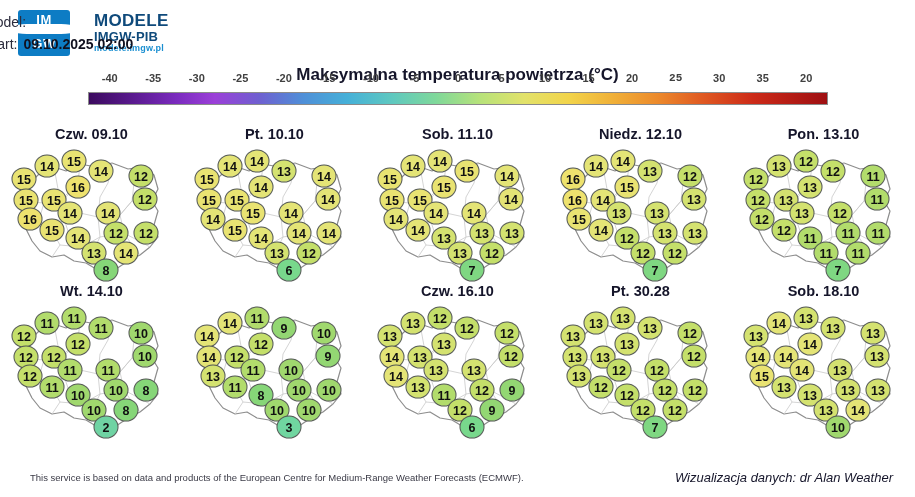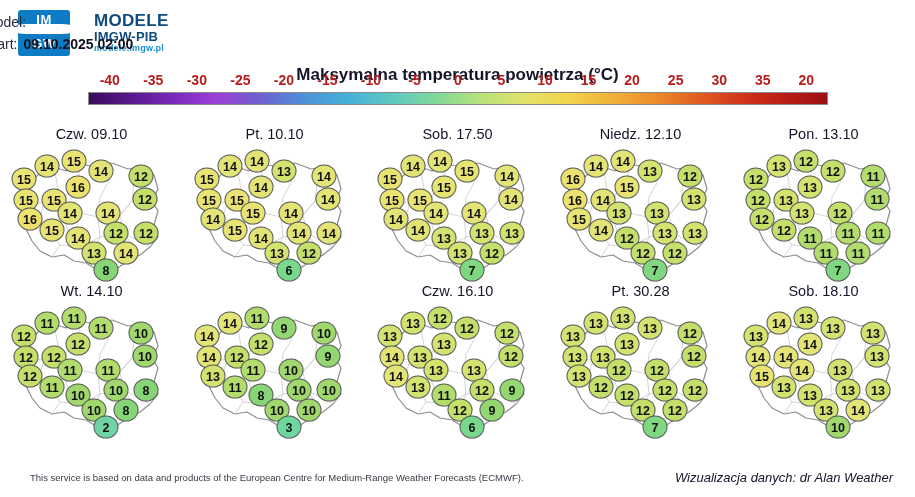--- a/index.html
+++ b/index.html
@@ -67,32 +67,32 @@
       #3b0a5e 0%, #5a1a8f 6%, #7b2bbf 12%, #9b3fd8 17%,
       #6f5fd0 23%, #4f8fd8 29%, #45b0d8 35%, #5ec8c0 41%,
       #7fd89a 47%, #b7e27a 53%, #e2e26a 59%, #f2d44a 65%,
       #f0b038 71%, #ec8a2c 77%, #e05a22 83%, #cc2a18 90%, #9e0f12 100%);
   }
   .scale-ticks {
     position:absolute; top: -20px; left: 0; width: 740px; height: 16px;
   }
   .scale-ticks span {
     position:absolute; transform: translateX(-50%);
-    font-size: 14px; font-weight: bold; color:#b91c1c;
+    font-size: 11px; font-weight: bold; color:#404040;
   }
 
   
   .grid {
     position:absolute; top: 126px; left: 0; width: 915px;
   }
   .row { display: flex; width: 915px; }
   .cell { width: 183px; height: 157px; position: relative; }
   .cell .day-label {
     position:absolute; top:0; left:0; width:100%;
-    text-align:center; font-size: 14.5px; font-weight: normal; color:#15152a;
+    text-align:center; font-size: 14.5px; font-weight: bold; color:#15152a;
   }
   .map-holder {
     position:absolute; top: 19px; left: 8px; width: 167px; height: 136px;
   }
   .map-svg { position:absolute; top:0; left:0; }
   .pins { position:absolute; top:0; left:0; width:167px; height:136px; }
   .pin {
     position:absolute;
     width: 25px; height: 23px;
     border-radius: 50%;
@@ -152,21 +152,21 @@
       <span style="left: 20.5882%;">-25</span>
       <span style="left: 26.4706%;">-20</span>
       <span style="left: 32.3529%;">-15</span>
       <span style="left: 38.2353%;">-10</span>
       <span style="left: 44.1176%;">-5</span>
       <span style="left: 50%;">0</span>
       <span style="left: 55.8824%;">5</span>
       <span style="left: 61.7647%;">10</span>
       <span style="left: 67.6471%;">15</span>
       <span style="left: 73.5294%;">20</span>
-      <span style="left: 79.4118%;">25</span>
+      <span style="left: 79.4118%; font-family: Liberation Mono, monospace;">25</span>
       <span style="left: 85.2941%;">30</span>
       <span style="left: 91.1765%;">35</span>
       <span style="left: 97.0588%;">20</span>
     </div>
   <div class="scale-bar"></div>
 </div>
 
 <div class="grid">
   <div class="row">
       <div class="cell">
@@ -243,21 +243,21 @@
             <div class="pin" style="left: 108px; top: 88px; background: rgb(228, 228, 118);">14</div>
             <div class="pin" style="left: 138px; top: 88px; background: rgb(228, 228, 118);">14</div>
             <div class="pin" style="left: 70px; top: 93px; background: rgb(228, 228, 118);">14</div>
             <div class="pin" style="left: 86px; top: 108px; background: rgb(212, 226, 112);">13</div>
             <div class="pin" style="left: 118px; top: 108px; background: rgb(196, 223, 106);">12</div>
             <div class="pin" style="left: 98px; top: 125px; background: rgb(120, 216, 140);">6</div>
           </div>
         </div>
       </div>
       <div class="cell">
-        <div class="day-label">Sob. 17.50</div>
+        <div class="day-label">Sob. 11.10</div>
         <div class="map-holder">
           <svg class="map-svg" width="167" height="136" viewBox="0 0 167 136">
             <path d="M30,30 L46,22 L58,26 L72,19 L88,22 L104,18 L120,24 L134,22 L146,30 L150,44 L144,56 L150,66 L146,80 L150,92 L142,102 L132,110 L120,116 L108,124 L98,130 L88,124 L78,118 L66,116 L56,110 L44,112 L32,106 L24,96 L18,84 L14,70 L12,56 L16,44 Z" fill="#ffffff" stroke="#8d8d8d" stroke-width="1.2" stroke-linejoin="round"></path>
             <path d="M46,22 L50,44 L36,58 L30,78" fill="none" stroke="#c9c9c9" stroke-width="0.8"></path>
             <path d="M72,19 L70,38 L58,52 L56,74 L44,86" fill="none" stroke="#c9c9c9" stroke-width="0.8"></path>
             <path d="M104,18 L100,38 L92,52 L90,72" fill="none" stroke="#c9c9c9" stroke-width="0.8"></path>
             <path d="M134,22 L126,38 L124,56 L112,70" fill="none" stroke="#c9c9c9" stroke-width="0.8"></path>
             <path d="M12,56 L36,58 L56,52 L70,38" fill="none" stroke="#c9c9c9" stroke-width="0.8"></path>
             <path d="M18,84 L36,78 L56,74 L72,68 L90,72 L112,70 L124,56 L144,56" fill="none" stroke="#c9c9c9" stroke-width="0.8"></path>
             <path d="M30,78 L44,86 L52,100 L44,112" fill="none" stroke="#c9c9c9" stroke-width="0.8"></path>

